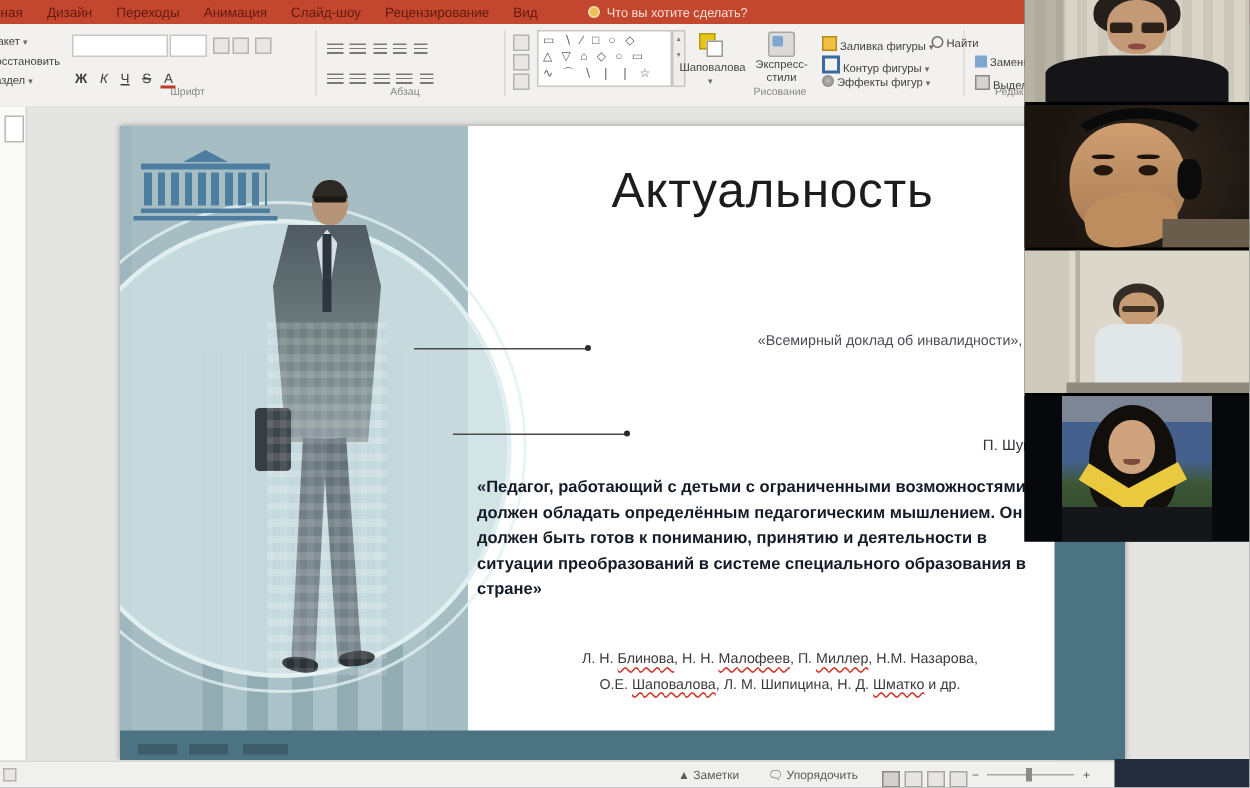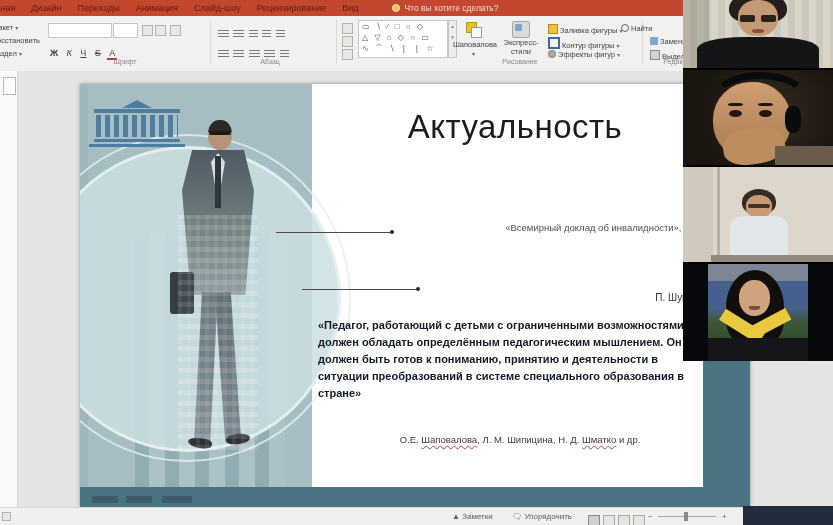--- a/index.html
+++ b/index.html
@@ -260,20 +260,21 @@
 
       <div class="abs" id="title">Актуальность</div>
       <div class="abs" id="q1src">«Всемирный доклад об инвалидности», 201</div>
       <div class="abs connline" style="left:196px;top:148px;width:116px;"></div>
       <div class="abs conndot" style="left:310px;top:146px;"></div>
       <div class="abs connline" style="left:222px;top:205px;width:116px;"></div>
       <div class="abs conndot" style="left:336px;top:203px;"></div>
       <div class="abs" id="q2src">П. Шуман</div>
       <div class="abs quote" id="q3">«Педагог, работающий с детьми с ограниченными возможностями, должен обладать определённым педагогическим мышлением. Он должен быть готов к пониманию, принятию и деятельности в ситуации преобразований в системе специального образования в стране»</div>
       <div class="abs" id="authors">
+        <div><span>Л. Н. </span><span class="misspell">Блинова</span><span>, Н. Н. </span><span class="misspell">Малофеев</span><span>, П. </span><span class="misspell">Миллер</span><span>, Н.М. Назарова,</span></div>
         <div><span>О.Е. </span><span class="misspell">Шаповалова</span><span>, Л. М. </span><span>Шипицина</span><span>, Н. Д. </span><span class="misspell">Шматко</span><span> и др.</span></div>
       </div>
 
       <div class="abs" id="bottombar"></div>
       <div class="abs bdash" style="left:12px;width:26px;"></div>
       <div class="abs bdash" style="left:46px;width:26px;"></div>
       <div class="abs bdash" style="left:82px;width:30px;"></div>
     </div>
   </div>
 

